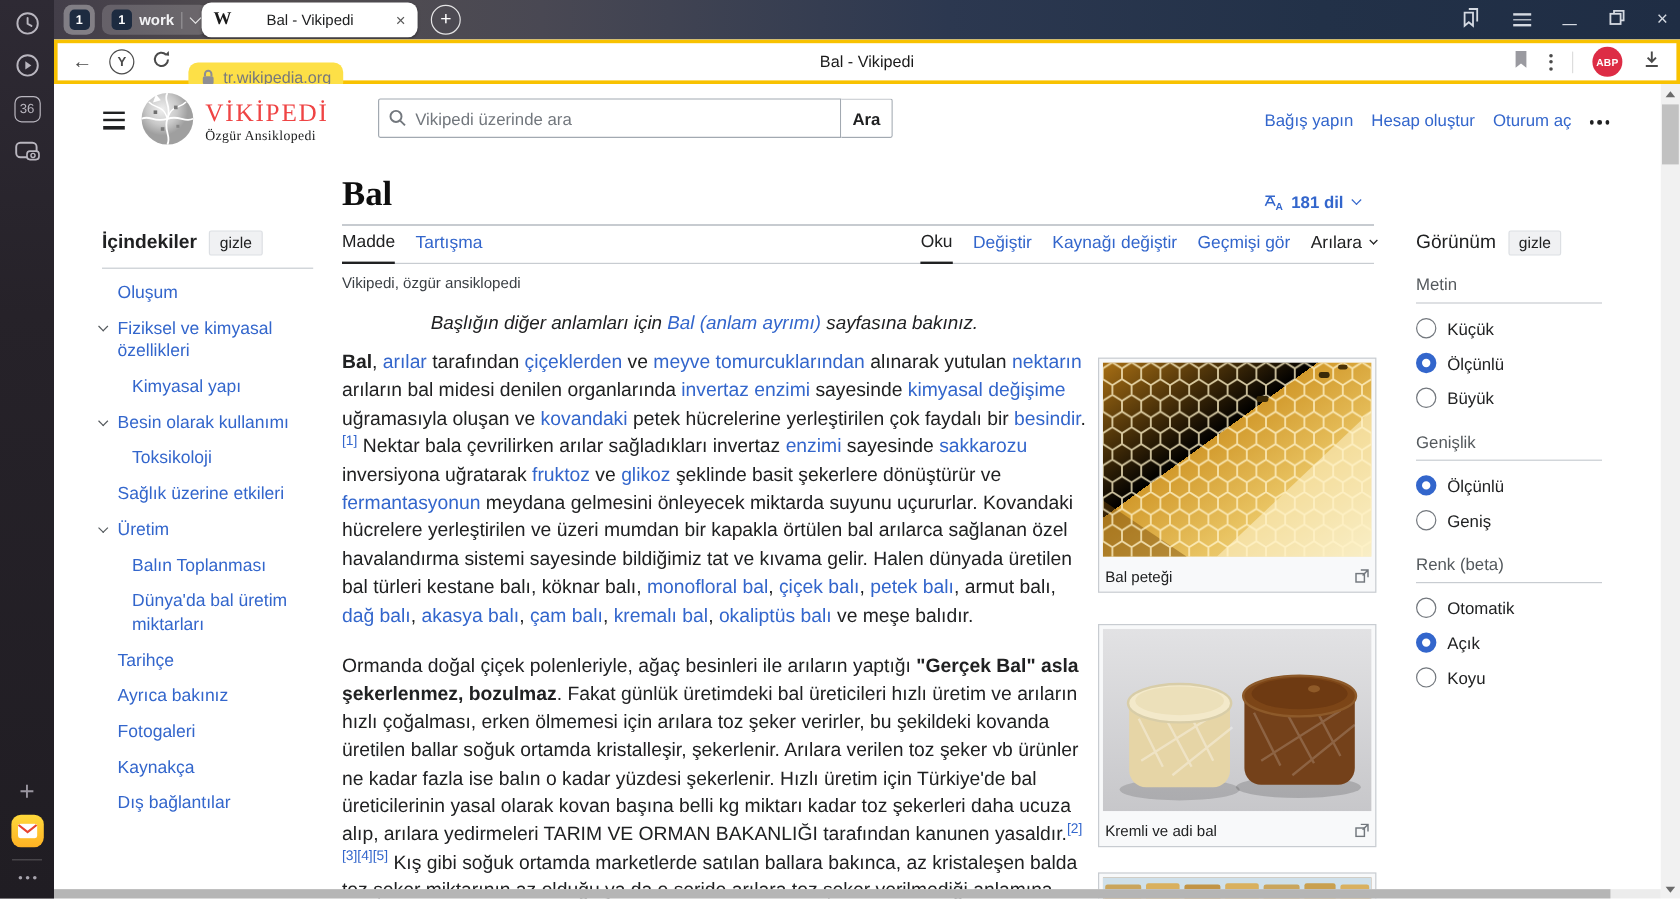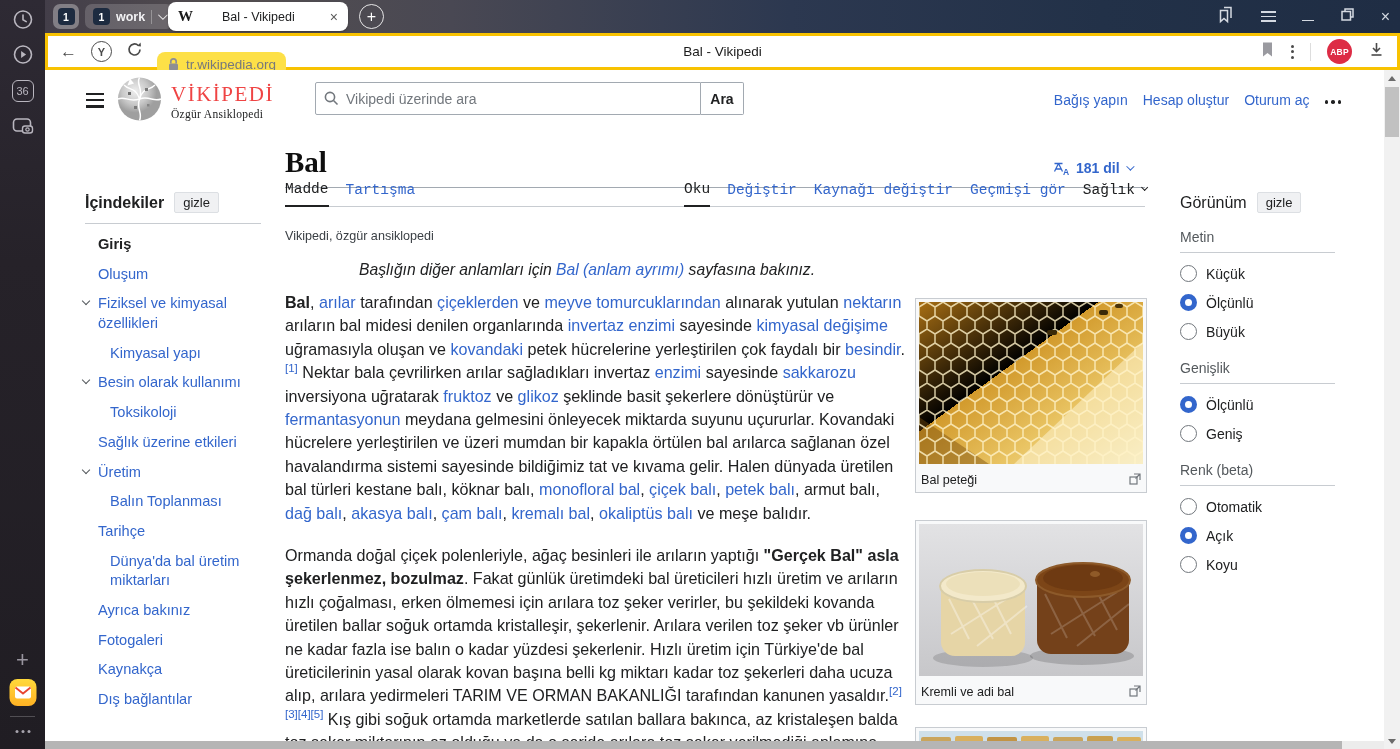--- a/index.html
+++ b/index.html
@@ -98,22 +98,22 @@
   .toc-item.active { color:#202122; font-weight:bold; }
   .toc-chev { position:absolute; left:-15px; top:9px; width:6px; height:6px;
     border-right:1.5px solid #54595d; border-bottom:1.5px solid #54595d; transform:rotate(45deg); }
 
   
   .a-title { position:absolute; left:240px; top:76px; font-family:"Liberation Serif", serif; font-size:29px; color:#0f0f0f; }
   .langsel { position:absolute; left:1008px; top:90px; display:flex; align-items:center; gap:6px; color:#3366cc; }
   .langsel .ll { font-size:14px; font-weight:bold; }
   .langsel .chev { width:6px; height:6px; border-width:1.5px; color:#3366cc; }
   .hr1 { position:absolute; left:240px; top:117px; width:860px; border-bottom:1px solid #a2a9b1; }
-  .navrow { position:absolute; left:240px; top:119px; width:860px; height:18px;
-    border-bottom:1px solid #c8ccd1; display:flex; align-items:flex-end;font-family:Liberation Mono, monospace; }
+  .navrow { position:absolute; left:240px; top:119px; width:860px; height:31px;
+    border-bottom:1px solid #c8ccd1; display:flex; align-items:flex-end; }
   .navrow .grp { display:flex; gap:17px; }
   .navrow .rgt { margin-left:auto; }
   .ntab { font-size:14.5px; color:#3366cc; padding-bottom:8px; display:flex; gap:5px; align-items:center; }
   .ntab.on { color:#202122; border-bottom:2px solid #202122; margin-bottom:-1px; }
   .ntab.plain { color:#202122; }
   .ntab .chev { width:5px; height:5px; border-width:1.4px; color:#202122; transform:rotate(45deg) translateY(-3px); }
   .tagline { position:absolute; left:240px; top:159px; font-size:12.6px; color:#3a3f44; }
 
   
   .hatnote { position:absolute; left:270px; top:189px; width:600px; font-style:italic; font-size:15.7px; line-height:1.45;margin-left:44px; }
@@ -324,31 +324,30 @@
         <i></i>
       </span>
   </div>
 
   <div id="toc">
     <div class="toc-head">
       <span class="toc-title">İçindekiler</span>
       <button class="pillbtn">gizle</button>
     </div>
     <div class="toc-div"></div>
-    <div class="toc-item active">Giriş</div>
     <div class="toc-item">Oluşum</div>
     <div class="toc-item"><span class="toc-chev"></span><span>Fiziksel ve kimyasal özellikleri</span></div>
     <div class="toc-item lv2">Kimyasal yapı</div>
     <div class="toc-item"><span class="toc-chev"></span><span>Besin olarak kullanımı</span></div>
     <div class="toc-item lv2">Toksikoloji</div>
     <div class="toc-item">Sağlık üzerine etkileri</div>
     <div class="toc-item"><span class="toc-chev"></span><span>Üretim</span></div>
     <div class="toc-item lv2">Balın Toplanması</div>
+    <div class="toc-item lv2">Dünya'da bal üretim miktarları</div>
     <div class="toc-item">Tarihçe</div>
-    <div class="toc-item lv2">Dünya'da bal üretim miktarları</div>
     <div class="toc-item">Ayrıca bakınız</div>
     <div class="toc-item">Fotogaleri</div>
     <div class="toc-item">Kaynakça</div>
     <div class="toc-item">Dış bağlantılar</div>
   </div>
 
   <h1 class="a-title">Bal</h1>
   <div class="langsel">
     <svg width="17" height="15" viewBox="0 0 17 15">
       <path d="M1.5 2.5h8M5.5 2.5l-4 8M5.5 2.5l4 8M2.6 8h5.8" fill="none" stroke="#3366cc" stroke-width="1.3"></path>
@@ -362,21 +361,21 @@
     <div class="grp">
       <span class="ntab on">Madde</span>
       <span class="ntab">Tartışma</span>
     </div>
     <div class="grp rgt">
       <span class="ntab on">Oku</span>
       <span class="ntab">Değiştir</span>
       <span class="ntab">Kaynağı değiştir</span>
       <span class="ntab">Geçmişi gör</span>
       <span class="ntab plain">
-          <span>Sağlık</span>
+          <span>Arılara</span>
           <span class="chev"></span>
         </span>
     </div>
   </div>
   <div class="tagline">Vikipedi, özgür ansiklopedi</div>
 
   <div class="hatnote"><span>Başlığın diğer anlamları için </span><span class="link">Bal (anlam ayrımı)</span><span> sayfasına bakınız.</span></div>
   <p class="para" id="p1"><span class="bold">Bal</span><span>, </span><span class="link">arılar</span><span> tarafından </span><span class="link">çiçeklerden</span><span> ve </span><span class="link">meyve tomurcuklarından</span><span> alınarak yutulan </span><span class="link">nektarın</span><span> arıların bal midesi denilen organlarında </span><span class="link">invertaz enzimi</span><span> sayesinde </span><span class="link">kimyasal değişime</span><span> uğramasıyla oluşan ve </span><span class="link">kovandaki</span><span> petek hücrelerine yerleştirilen çok faydalı bir </span><span class="link">besindir</span><span>.</span><sup class="ref"><a>[1]</a></sup><span> Nektar bala çevrilirken arılar sağladıkları invertaz </span><span class="link">enzimi</span><span> sayesinde </span><span class="link">sakkarozu</span><span> inversiyona uğratarak </span><span class="link">fruktoz</span><span> ve </span><span class="link">glikoz</span><span> şeklinde basit şekerlere dönüştürür ve </span><span class="link">fermantasyonun</span><span> meydana gelmesini önleyecek miktarda suyunu uçururlar. Kovandaki hücrelere yerleştirilen ve üzeri mumdan bir kapakla örtülen bal arılarca sağlanan özel havalandırma sistemi sayesinde bildiğimiz tat ve kıvama gelir. Halen dünyada üretilen bal türleri kestane balı, köknar balı, </span><span class="link">monofloral bal</span><span>, </span><span class="link">çiçek balı</span><span>, </span><span class="link">petek balı</span><span>, armut balı, </span><span class="link">dağ balı</span><span>, </span><span class="link">akasya balı</span><span>, </span><span class="link">çam balı</span><span>, </span><span class="link">kremalı bal</span><span>, </span><span class="link">okaliptüs balı</span><span> ve meşe balıdır.</span></p>
   <p class="para" id="p2"><span>Ormanda doğal çiçek polenleriyle, ağaç besinleri ile arıların yaptığı </span><span class="bold">"Gerçek Bal" asla şekerlenmez, bozulmaz</span><span>. Fakat günlük üretimdeki bal üreticileri hızlı üretim ve arıların hızlı çoğalması, erken ölmemesi için arılara toz şeker verirler, bu şekildeki kovanda üretilen ballar soğuk ortamda kristalleşir, şekerlenir. Arılara verilen toz şeker vb ürünler ne kadar fazla ise balın o kadar yüzdesi şekerlenir. Hızlı üretim için Türkiye'de bal üreticilerinin yasal olarak kovan başına belli kg miktarı kadar toz şekerleri daha ucuza alıp, arılara yedirmeleri TARIM VE ORMAN BAKANLIĞI tarafından kanunen yasaldır.</span><sup class="ref"><a>[2]</a></sup><sup class="ref"><a>[3]</a></sup><sup class="ref"><a>[4]</a></sup><sup class="ref"><a>[5]</a></sup><span> Kış gibi soğuk ortamda marketlerde satılan ballara bakınca, az kristaleşen balda toz şeker miktarının az olduğu ya da o seride arılara toz şeker verilmediği anlamına gelir. Çok kristalleşen balda ise arıya komple toz şeker,</span></p>
 

